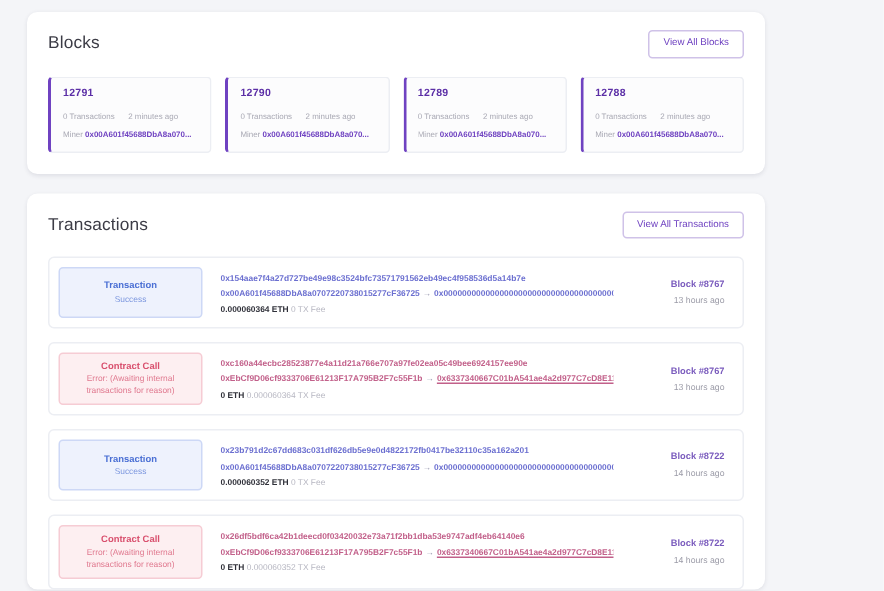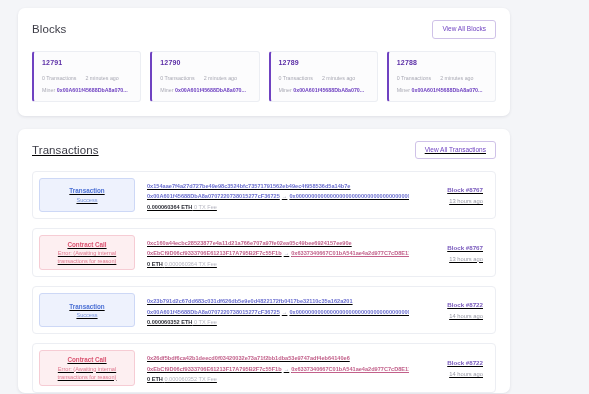--- a/index.html
+++ b/index.html
@@ -87,21 +87,21 @@
     white-space: nowrap;
     overflow: hidden;
     text-overflow: ellipsis;
   }
   .block-miner .addr {
     color: #6f42c1;
     font-weight: 700;
   }
 
   
-  .tx-panel { margin-top: 13px; padding-bottom: 0; text-decoration: underline; }
+  .tx-panel { margin-top: 13px; padding-bottom: 0; }
 
   .tx-row {
     display: flex;
     align-items: stretch;
     border: 1px solid #eceef3;
     border-radius: 4px;
     padding: 6px 8px 6px 6px;
     margin-bottom: 9px;
     background: #fff;
     min-height: 46px;

